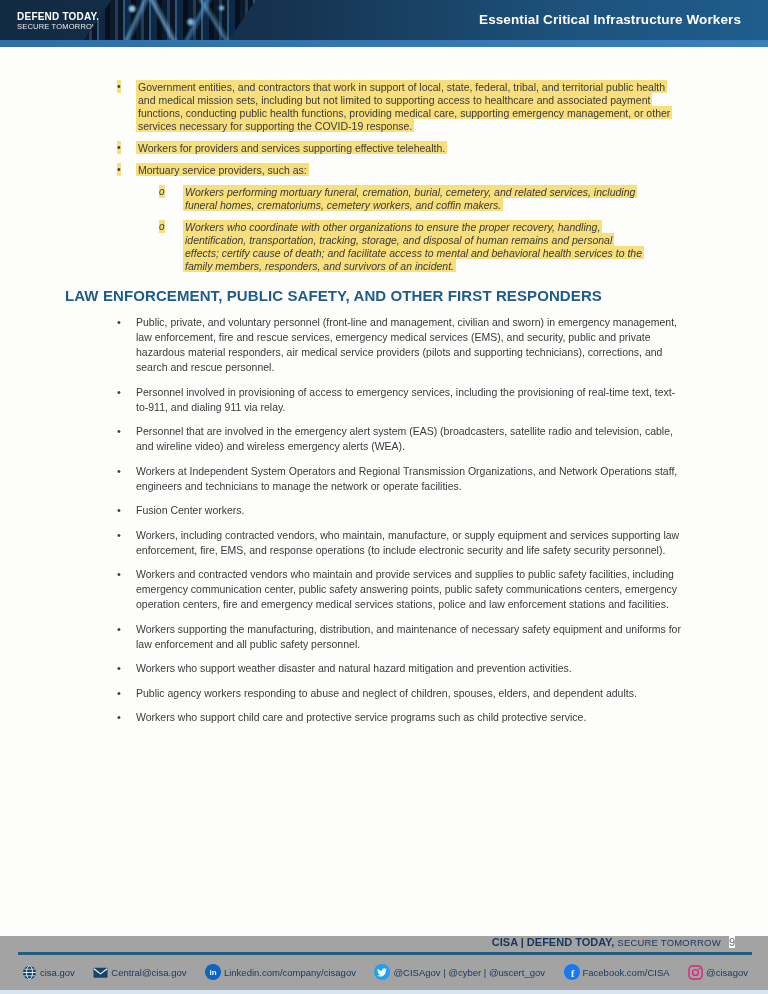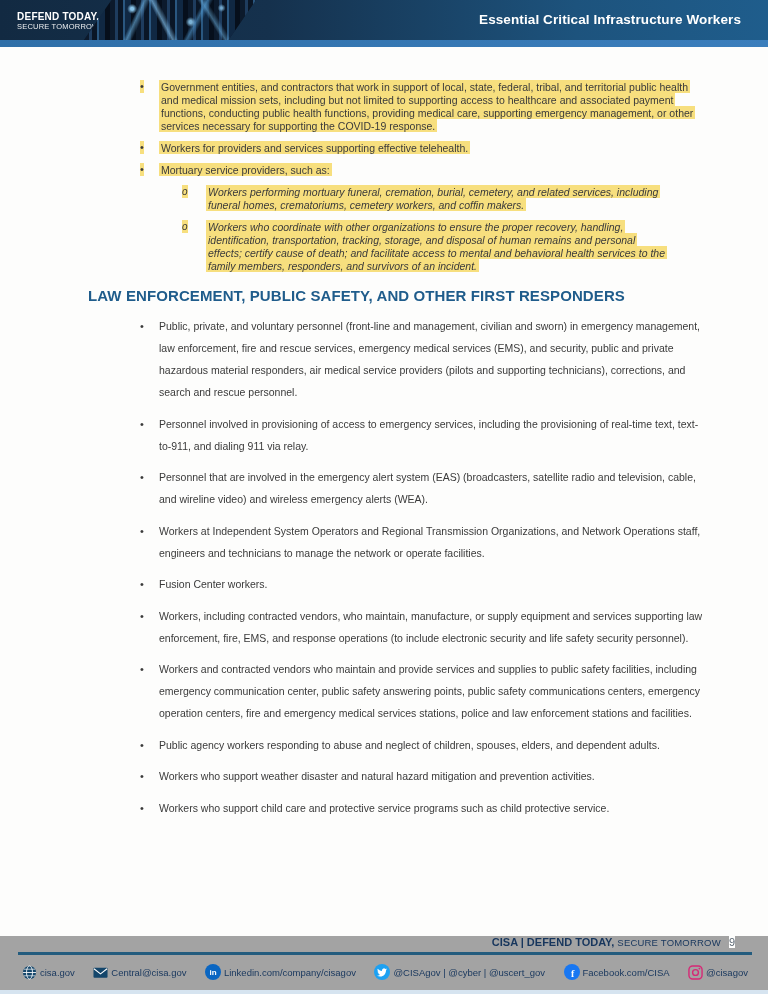--- a/index.html
+++ b/index.html
@@ -22,30 +22,30 @@
       linear-gradient(62deg, transparent 44%, rgba(140,205,250,.6) 46%, transparent 49%),
       linear-gradient(118deg, transparent 62%, rgba(90,170,230,.5) 64%, transparent 67%),
       linear-gradient(58deg, transparent 70%, rgba(120,195,245,.45) 72%, transparent 75%),
       repeating-linear-gradient(90deg,#0c1a2c 0 5px,#1e3c5e 5px 8px,#0a1626 8px 13px,#2a5780 13px 15px,#102843 15px 21px,#060f1c 21px 26px),
       linear-gradient(180deg,#13293f,#0a1830);
   }
   .header-title { position:absolute; right:27px; top:12px; color:#ffffff; font-size:13.5px; font-weight:bold; letter-spacing:.1px; }
   .header-stripe { height:7px; background:linear-gradient(90deg,#2f6fa8,#3b7ebc); }
 
   
-  .content { padding-top:33px;padding-left:23px; }
+  .content { padding-top:33px; }
   .blist { margin-left:117px; width:568px; color:#3a3a3a; }
   .bitem { position:relative; padding-left:19px; font-size:10.5px; line-height:13px; margin-bottom:9px; }
   .bitem::before { content:"\2022"; position:absolute; left:0; top:0; font-size:11px; }
   .bitem.sub { margin-left:42px; margin-right:42px; padding-left:24px;font-style:italic; }
   .bitem.sub::before { content:"o"; font-size:10px; }
   .hl .hltext, .hl::before { background:#f7df7e; }
   .hl .hltext { padding:.5px 2px; box-decoration-break:clone; -webkit-box-decoration-break:clone; }
   .section-heading { margin:15px 0 11px 65px; font-size:15px; font-weight:bold; color:#1f5c8b; letter-spacing:.1px; }
-  .blist2 .bitem { line-height:22px; margin-bottom:9.5px; }
+  .blist2 .bitem { line-height:15px; margin-bottom:9.5px; }
 
   
   .footer { position:absolute; left:0; right:0; bottom:0; background:#a3a3a3; }
   .footer-brand { text-align:right; padding-right:33px; font-size:11px; color:#17365d; margin-bottom:4px; }
   .footer-brand .bold { font-weight:bold; }
   .footer-brand .light { font-size:9.5px; letter-spacing:.2px; }
   .footer-brand .page { color:#5a6672; margin-left:5px; }
   .footer-rule { height:3px; background:#235c7e; margin:0 16px 0 18px; }
   .social-bar { display:flex; align-items:center; justify-content:space-between; padding:9px 20px 10px 22px; border-bottom:4px solid #d6e4f0; }
   .social-item { display:flex; align-items:center; gap:3px; font-size:9.5px; color:#17365d; cursor:pointer; white-space:nowrap; }
@@ -79,22 +79,23 @@
     <h2 class="section-heading">LAW ENFORCEMENT, PUBLIC SAFETY, AND OTHER FIRST RESPONDERS</h2>
 
     <div class="blist blist2">
       <div class="bitem">Public, private, and voluntary personnel (front-line and management, civilian and sworn) in emergency management, law enforcement, fire and rescue services, emergency medical services (EMS), and security, public and private hazardous material responders, air medical service providers (pilots and supporting technicians), corrections, and search and rescue personnel.</div>
       <div class="bitem">Personnel involved in provisioning of access to emergency services, including the provisioning of real-time text, text-to-911, and dialing 911 via relay.</div>
       <div class="bitem">Personnel that are involved in the emergency alert system (EAS) (broadcasters, satellite radio and television, cable, and wireline video) and wireless emergency alerts (WEA).</div>
       <div class="bitem">Workers at Independent System Operators and Regional Transmission Organizations, and Network Operations staff, engineers and technicians to manage the network or operate facilities.</div>
       <div class="bitem">Fusion Center workers.</div>
       <div class="bitem">Workers, including contracted vendors, who maintain, manufacture, or supply equipment and services supporting law enforcement, fire, EMS, and response operations (to include electronic security and life safety security personnel).</div>
       <div class="bitem">Workers and contracted vendors who maintain and provide services and supplies to public safety facilities, including emergency communication center, public safety answering points, public safety communications centers, emergency operation centers, fire and emergency medical services stations, police and law enforcement stations and facilities.</div>
+      <div class="bitem">Workers supporting the manufacturing, distribution, and maintenance of necessary safety equipment and uniforms for law enforcement and all public safety personnel.</div>
+      <div class="bitem">Workers who support weather disaster and natural hazard mitigation and prevention activities.</div>
       <div class="bitem">Public agency workers responding to abuse and neglect of children, spouses, elders, and dependent adults.</div>
-      <div class="bitem">Workers who support weather disaster and natural hazard mitigation and prevention activities.</div>
       <div class="bitem">Workers who support child care and protective service programs such as child protective service.</div>
     </div>
 
   </div>
 
   <div class="footer">
     <div class="footer-brand">
       <span class="bold">CISA | DEFEND TODAY,</span>
       <span class="light">SECURE TOMORROW</span>
       <span class="page">9</span>

